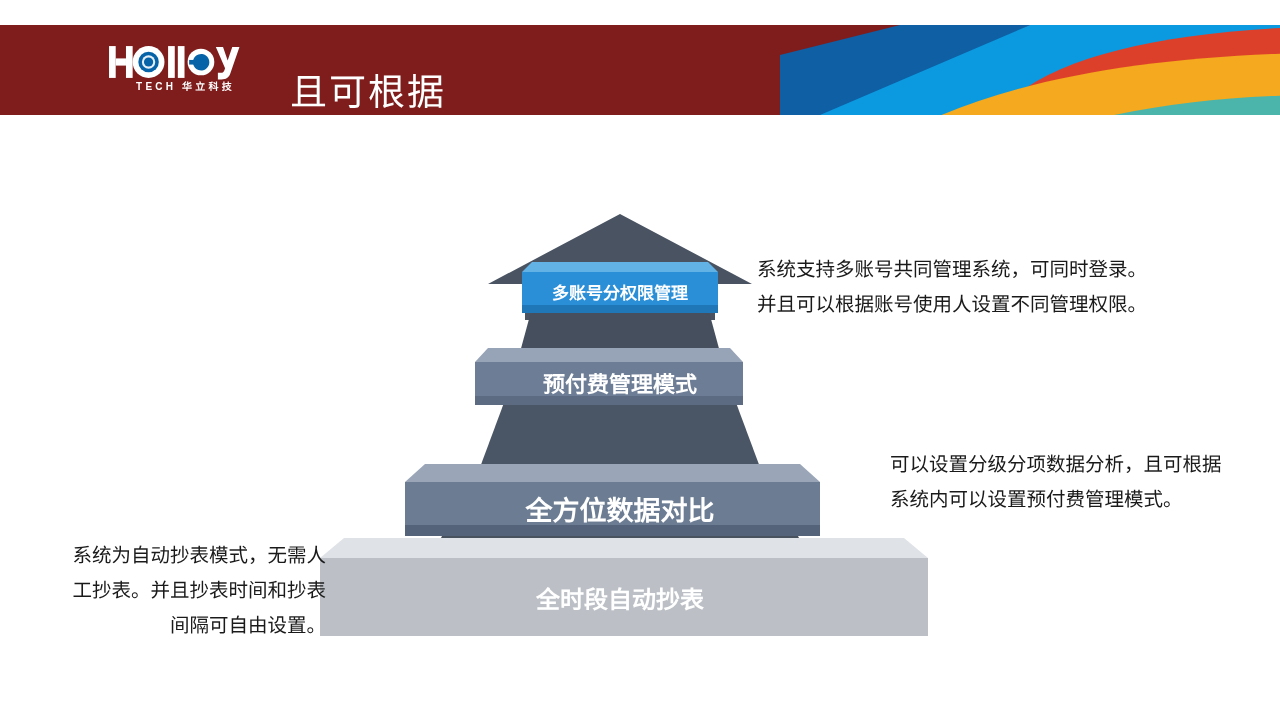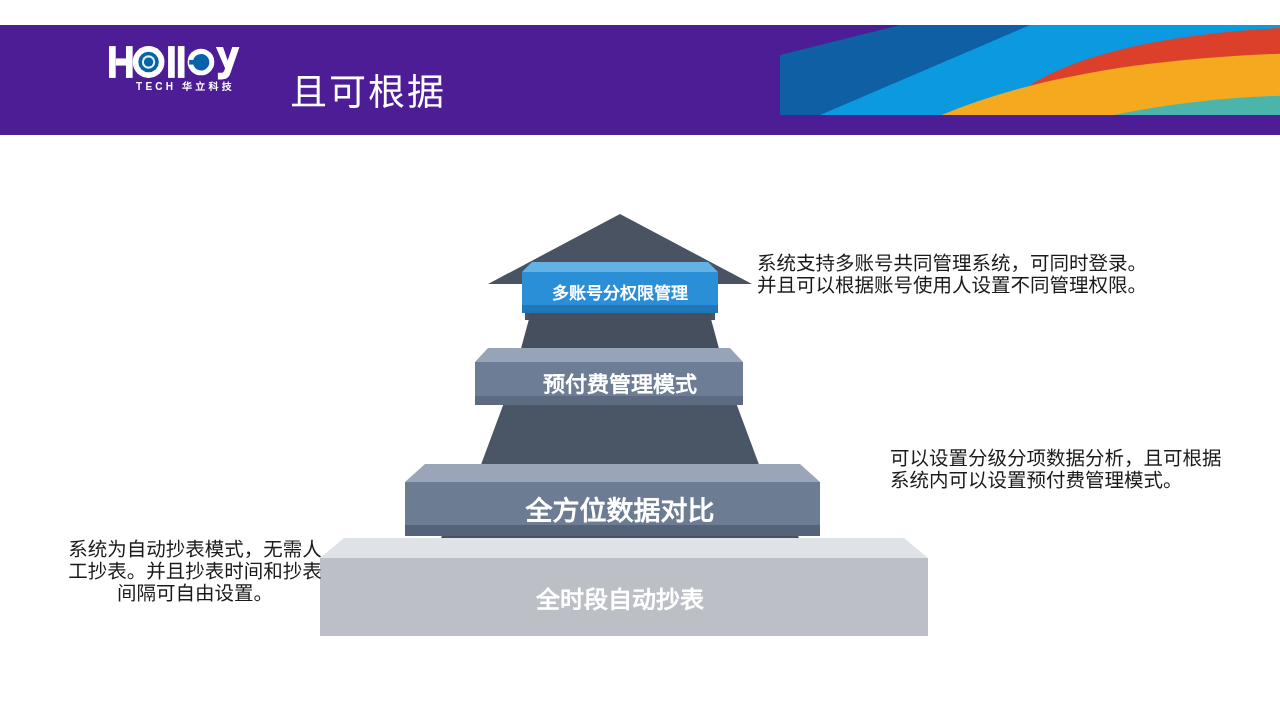--- a/index.html
+++ b/index.html
@@ -21,22 +21,22 @@
     inset: 0;
     background: #ffffff;
   }
 
   
   .header {
     position: absolute;
     left: 0;
     top: 25px;
     width: 1280px;
-    height: 110px;
-    background: #4c1d95;
+    height: 90px;
+    background: #7f1d1d;
     overflow: hidden;
   }
   .header-swoosh {
     position: absolute;
     right: 0;
     top: 0;
     width: 500px;
     height: 90px;
     pointer-events: none;
   }
@@ -97,27 +97,27 @@
     top: 200px;
     width: 640px;
     height: 460px;
   }
 
   
   .note {
     position: absolute;
     color: #1a1a1a;
     font-size: 19.5px;
-    line-height: 22px;
+    line-height: 35px;
     white-space: pre-line;
   }
   .note-tl { left: 28px;  top: 288px; width: 410px; text-align: left; }
   .note-tr { left: 757px; top: 252px; width: 430px; text-align: left; }
   .note-br { left: 890px; top: 447px; width: 390px; text-align: left; }
-  .note-bl { left: 26px;  top: 538px; width: 300px; text-align: center; margin-left: 19px; }
+  .note-bl { left: 26px;  top: 538px; width: 300px; text-align: right; }
 
   .layer-label {
     fill: #ffffff;
     font-family: "Liberation Sans", "DejaVu Sans", sans-serif;
     font-weight: bold;
     text-anchor: middle;
     paint-order: stroke;
   }
 </style>
 </head>

